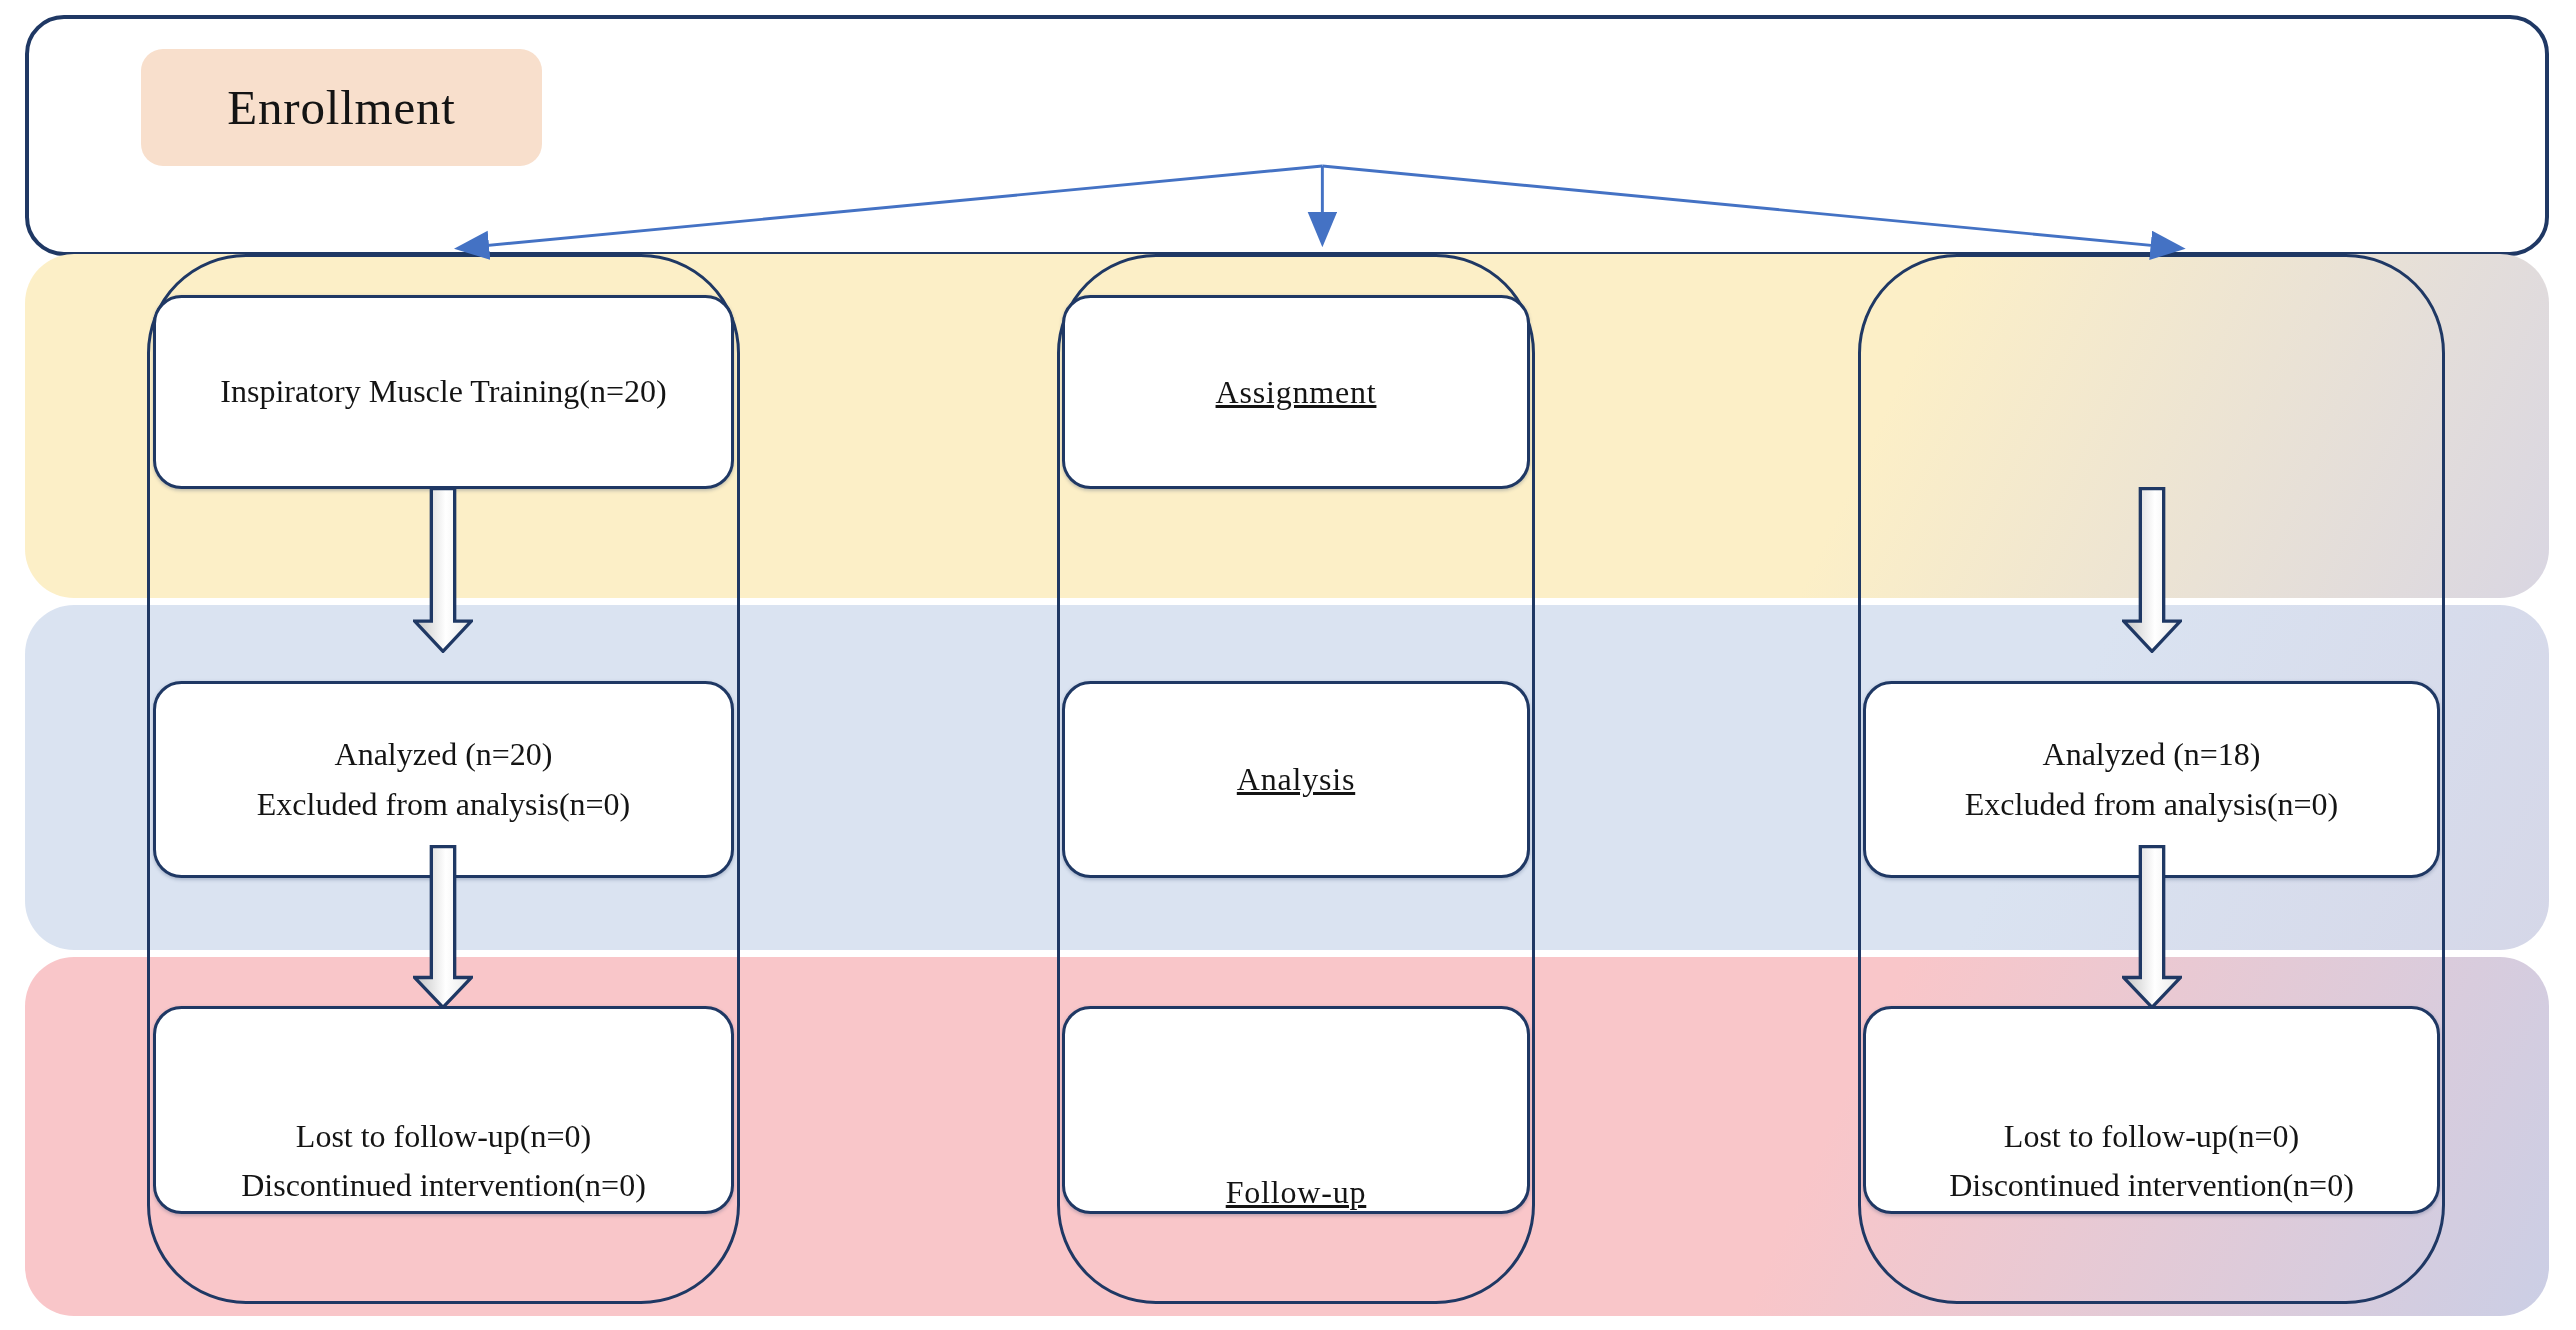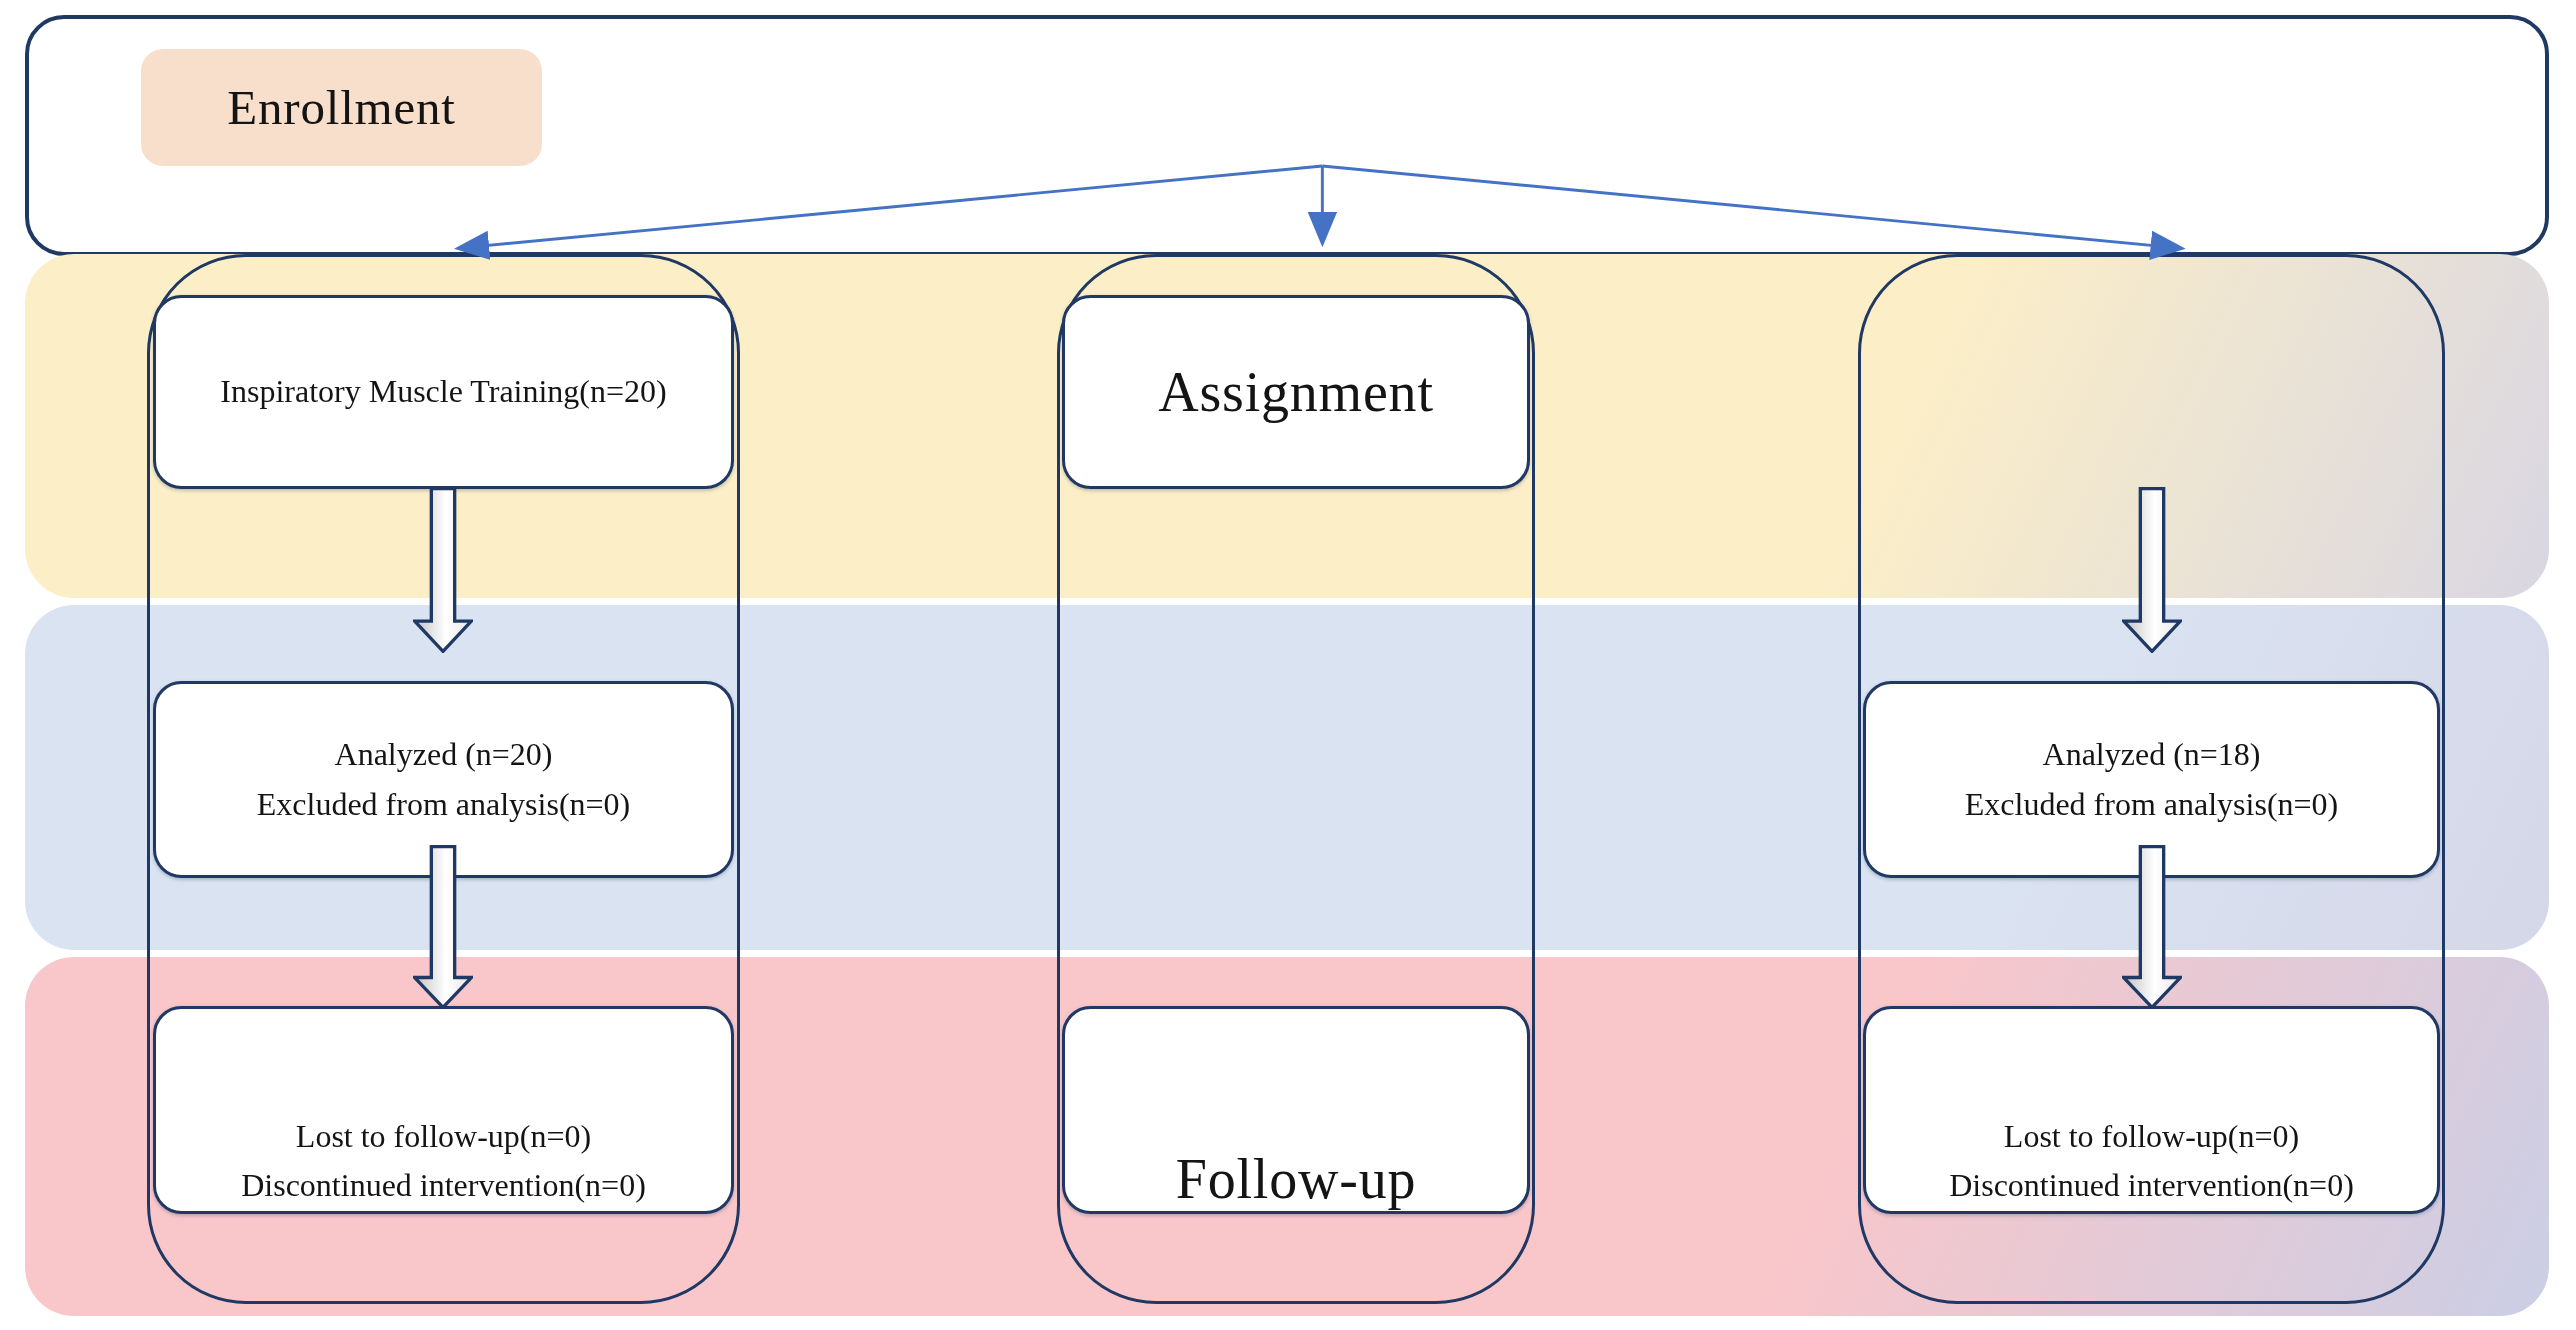--- a/index.html
+++ b/index.html
@@ -54,21 +54,21 @@
   .pill-right{left:1858px;width:587px;}
 
   
   .node{
     position:absolute;background:#ffffff;border:3.4px solid var(--navy);
     border-radius:28.5px;display:flex;flex-direction:column;
     align-items:center;justify-content:center;text-align:center;
     box-shadow:0 1.7px 3.4px rgba(31,56,100,.25);
   }
   .node .line{font-size:32px;line-height:1.55;}
-  .node .stage{font-size:56px;letter-spacing:0.8px;}
+  .node .stage{font-size:32px;letter-spacing:0.8px;text-decoration:underline;}
   .row1{top:295px;height:194px;}
   .row2{top:650px;height:197px;margin-top:31px;}
   .row3{top:1006px;height:208px;justify-content:flex-end;}
   .col-left{left:153px;width:581px;}
   .col-mid{left:1062px;width:468px;}
   .col-right{left:1863px;width:577px;}
 
   
   .fan-svg{position:absolute;left:0;top:0;width:2576px;height:285px;}
   .block-arrow{position:absolute;width:60px;}
@@ -111,20 +111,23 @@
     <div class="line">Inspiratory Muscle Training(n=20)</div>
   </div>
   <div class="node row1 col-mid">
     <div class="stage">Assignment</div>
   </div>
 
   <div class="node row2 col-left">
     <div class="line">Analyzed (n=20)</div>
     <div class="line">Excluded from analysis(n=0)</div>
   </div>
+  <div class="node row2 col-mid">
+    <div class="stage">Analysis</div>
+  </div>
   <div class="node row2 col-right">
     <div class="line">Analyzed (n=18)</div>
     <div class="line">Excluded from analysis(n=0)</div>
   </div>
 
   <div class="node row3 col-left">
     <div class="line">Lost to follow-up(n=0)</div>
     <div class="line">Discontinued intervention(n=0)</div>
   </div>
   <div class="node row3 col-mid">

